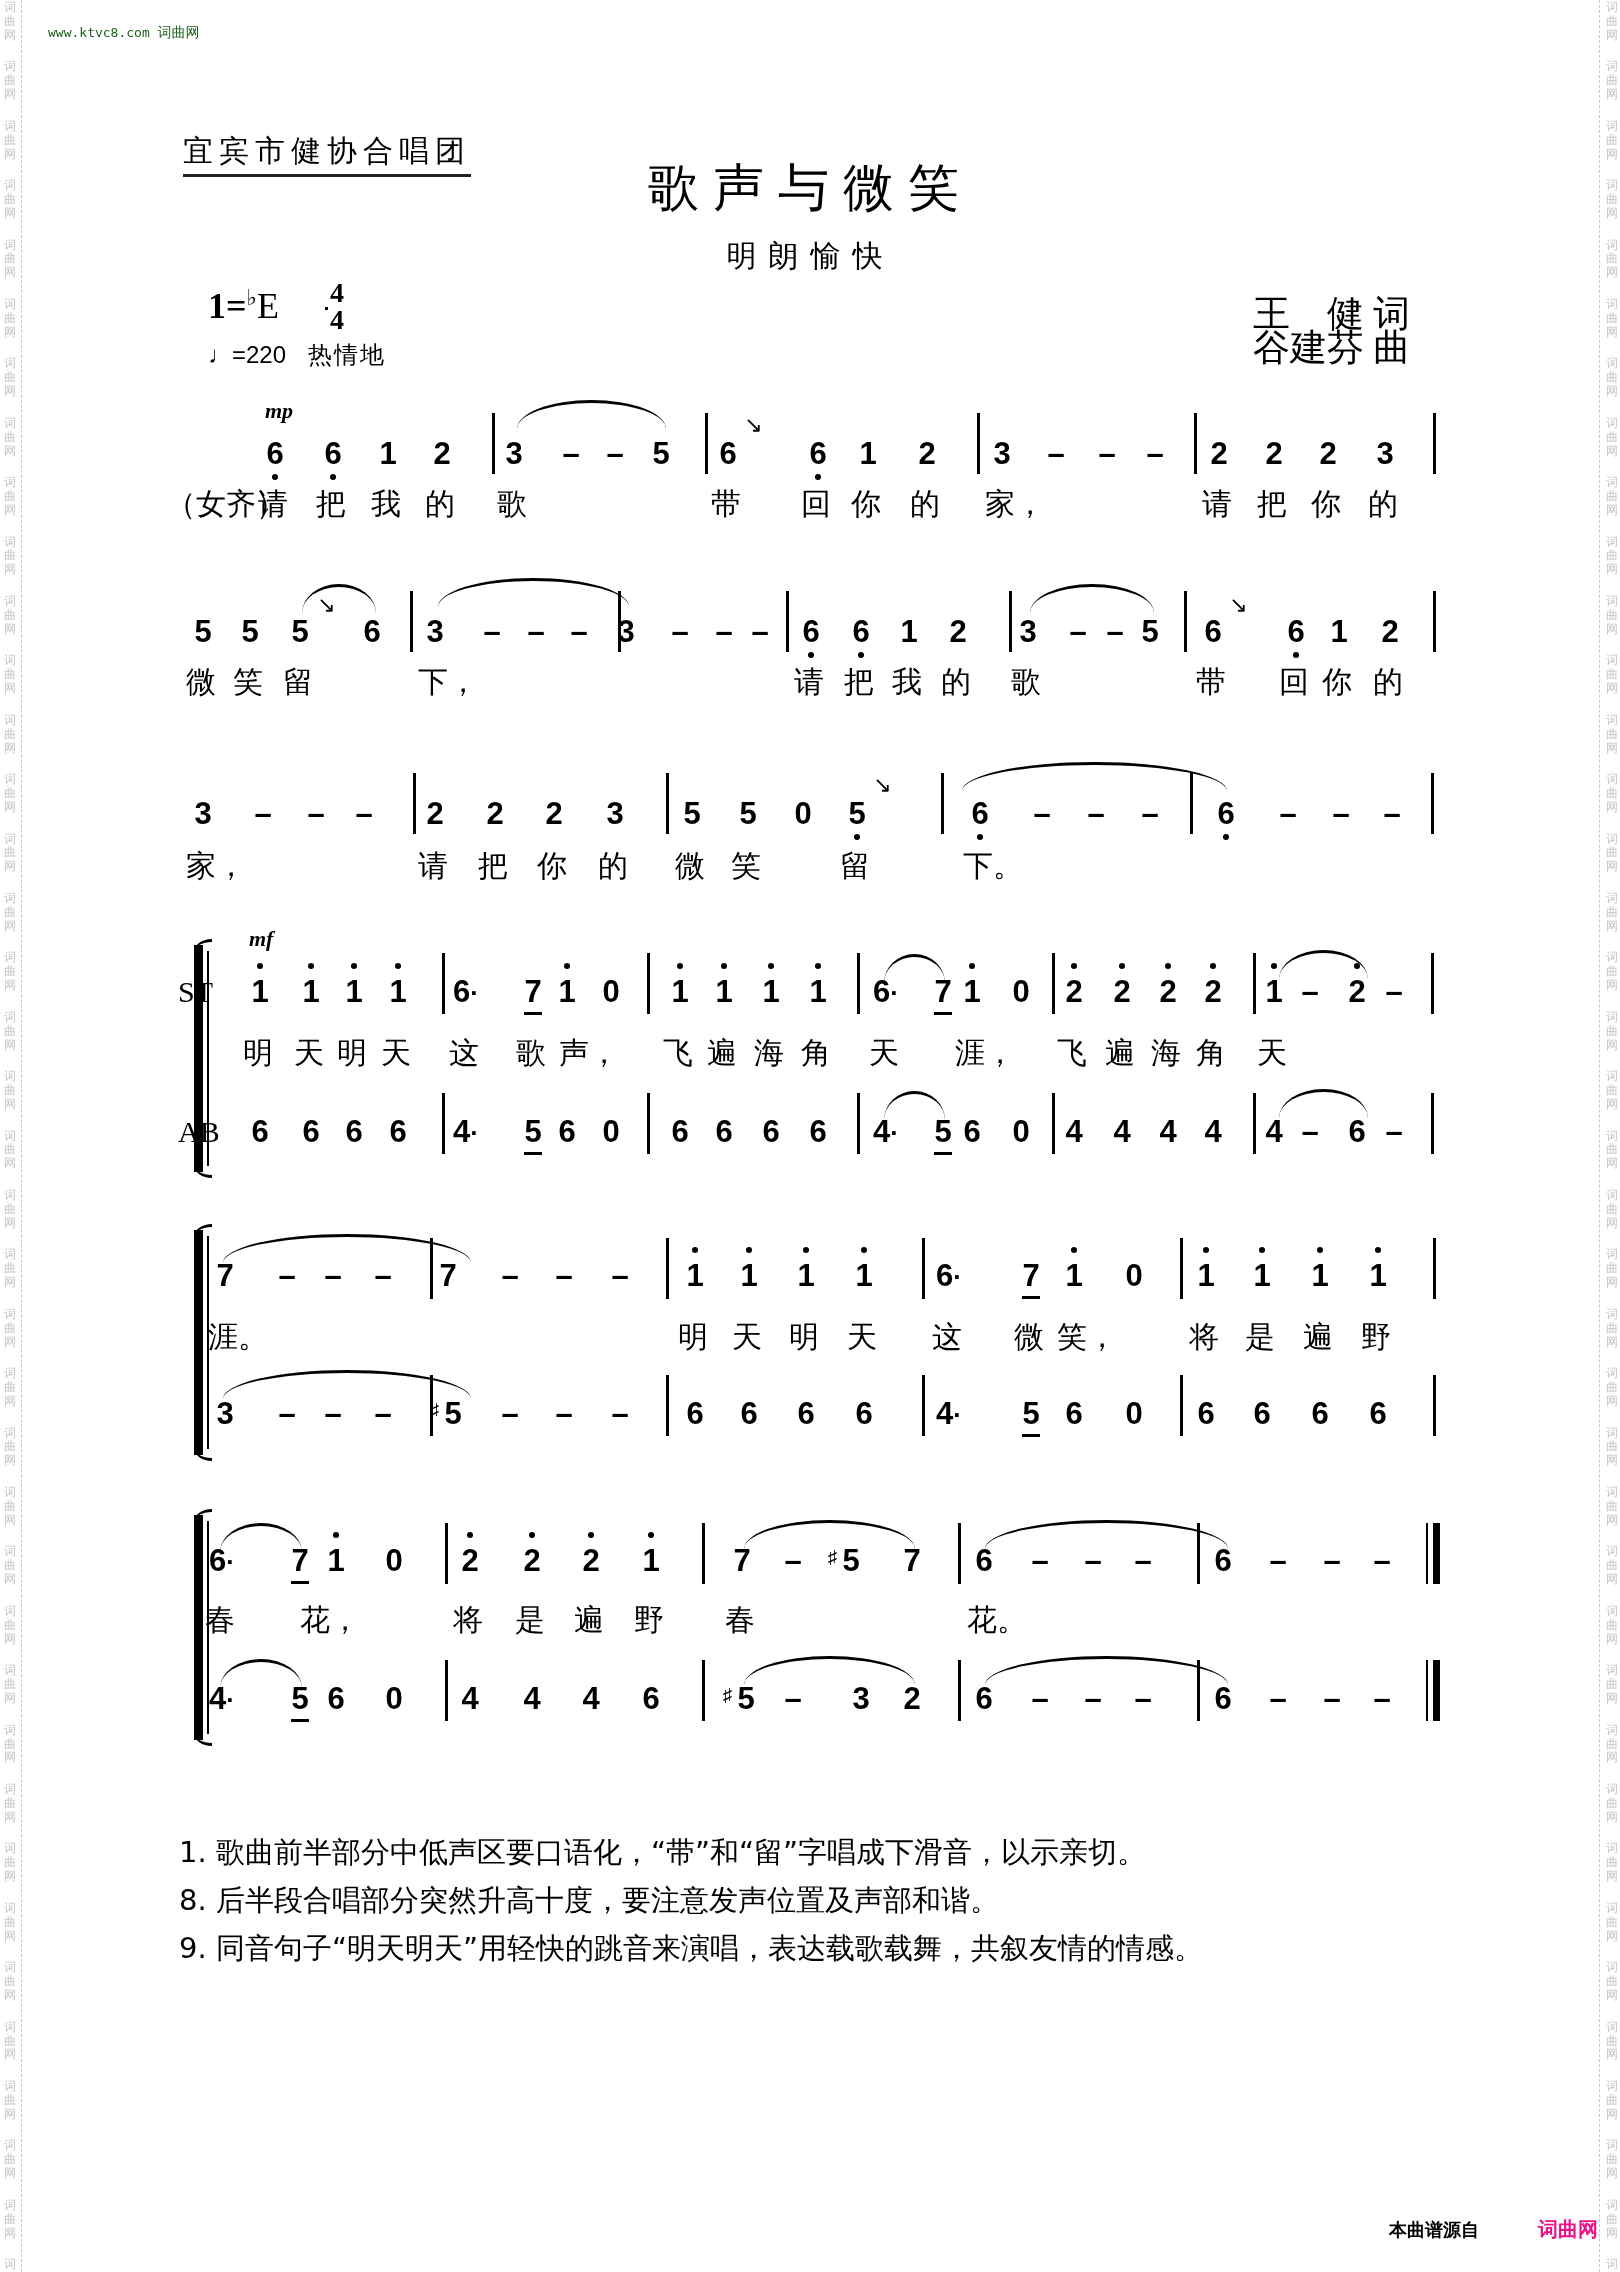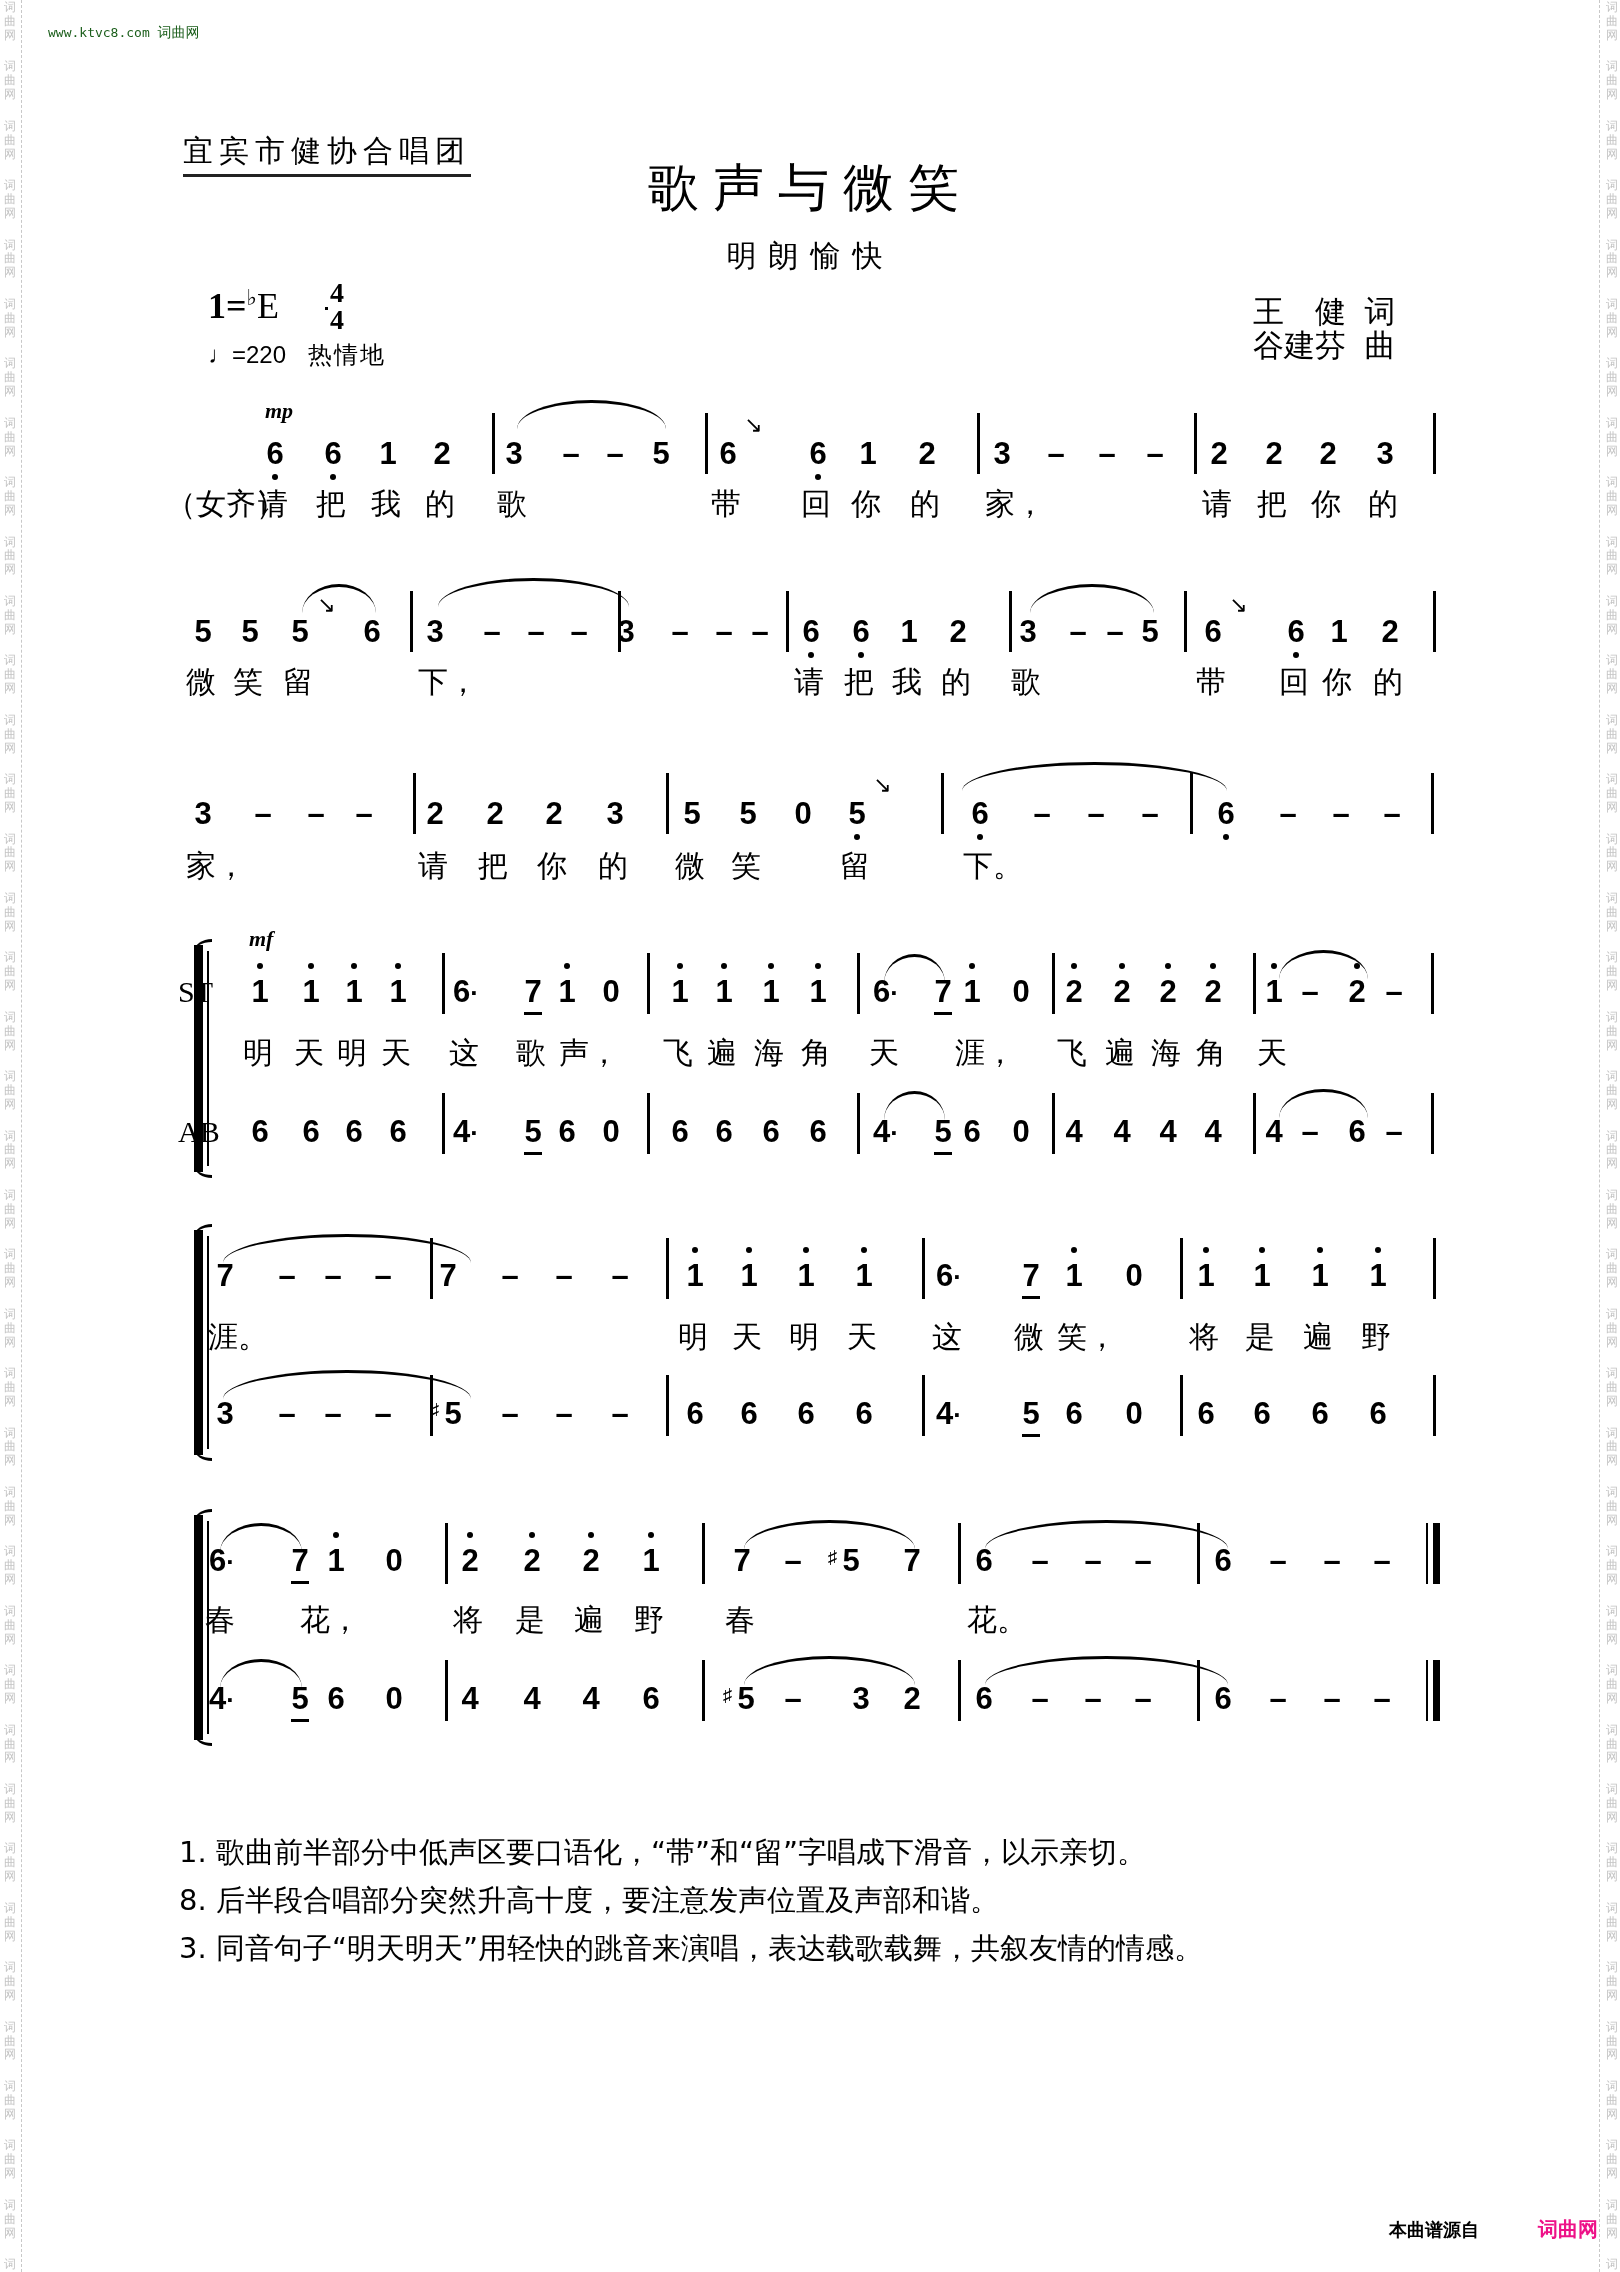--- a/index.html
+++ b/index.html
@@ -15,21 +15,21 @@
            border-bottom:3px solid #222; padding-bottom:2px; }
   .title { left:0; width:1621px; top:154px; text-align:center; font-size:51px; letter-spacing:14px; font-weight:normal; }
   .subtitle { left:0; width:1621px; top:236px; text-align:center; font-size:30px; letter-spacing:12px; font-family:"DejaVu Serif", serif;}
   .key { left:208px; top:285px; font-family:"Liberation Serif", serif; font-size:36px; font-weight:bold; }
   .key .flat { font-size:22px; vertical-align:top; font-weight:normal; }
   .key .E { font-weight:normal; }
   .ts { left:325px; top:279px; font-family:"Liberation Serif", serif; font-weight:bold; font-size:28px; line-height:27px; text-align:center; width:24px; }
   .ts .bar { border-top:3px solid #000; margin:1px 0; }
   .tempo { left:208px; top:339px; font-size:24px; font-family:"Liberation Sans", sans-serif; }
   .tempo .cn { font-family:"DejaVu Sans", sans-serif; margin-left:22px; letter-spacing:2px; }
-  .credits { left:1253px; top:297px; font-family:Liberation Mono, monospace; font-size:31px; line-height:34px; }
+  .credits { left:1253px; top:297px; font-family:Liberation Serif, serif; font-size:37px; line-height:34px; }
   .note { position:absolute; font-family:"Liberation Sans", sans-serif; font-weight:bold; font-size:31px;
           width:34px; margin-left:-17px; text-align:center; line-height:34px; }
   .note .dot-top { position:absolute; left:50%; top:-12px; width:6px; height:6px; margin-left:-3px; background:#000; border-radius:50%; }
   .note .dot-bot { position:absolute; left:50%; bottom:-9px; width:6px; height:6px; margin-left:-3px; background:#000; border-radius:50%; }
   .note .ul { position:absolute; left:8px; right:8px; bottom:-6px; height:3px; background:#000; }
   .note .sharp { position:absolute; left:-6px; top:-4px; font-size:18px; }
   .note .adot { font-size:26px; }
   .lyric { position:absolute; font-family:"DejaVu Serif", serif; font-size:30px; line-height:34px; margin-left:-17px; white-space:nowrap; }
   .bar { position:absolute; width:3px; background:#000; }
   .bar.end { width:7px; }
@@ -675,19 +675,19 @@
       <div class="slur" style="left: 744px; top: 1520px; width: 171px;"></div>
       <div class="slur" style="left: 985px; top: 1520px; width: 243px;"></div>
       <div class="slur" style="left: 220px; top: 1659px; width: 82px;"></div>
       <div class="slur" style="left: 744px; top: 1656px; width: 171px;"></div>
       <div class="slur" style="left: 985px; top: 1656px; width: 243px;"></div>
     </div>
 
   <div class="notes-text">
     <p>　1. 歌曲前半部分中低声区要口语化，“带”和“留”字唱成下滑音，以示亲切。</p>
     <p>　8. 后半段合唱部分突然升高十度，要注意发声位置及声部和谐。</p>
-    <p>　3. 同音句子“明天明天”用轻快的跳音来演唱，表达载歌载舞，共叙友情的情感。</p>
+    <p>　9. 同音句子“明天明天”用轻快的跳音来演唱，表达载歌载舞，共叙友情的情感。</p>
   </div>
 
   <div class="abs footer-a">本曲谱源自</div>
   <div class="abs footer-b">词曲网</div>
 </div>
 
 
 </body></html>

